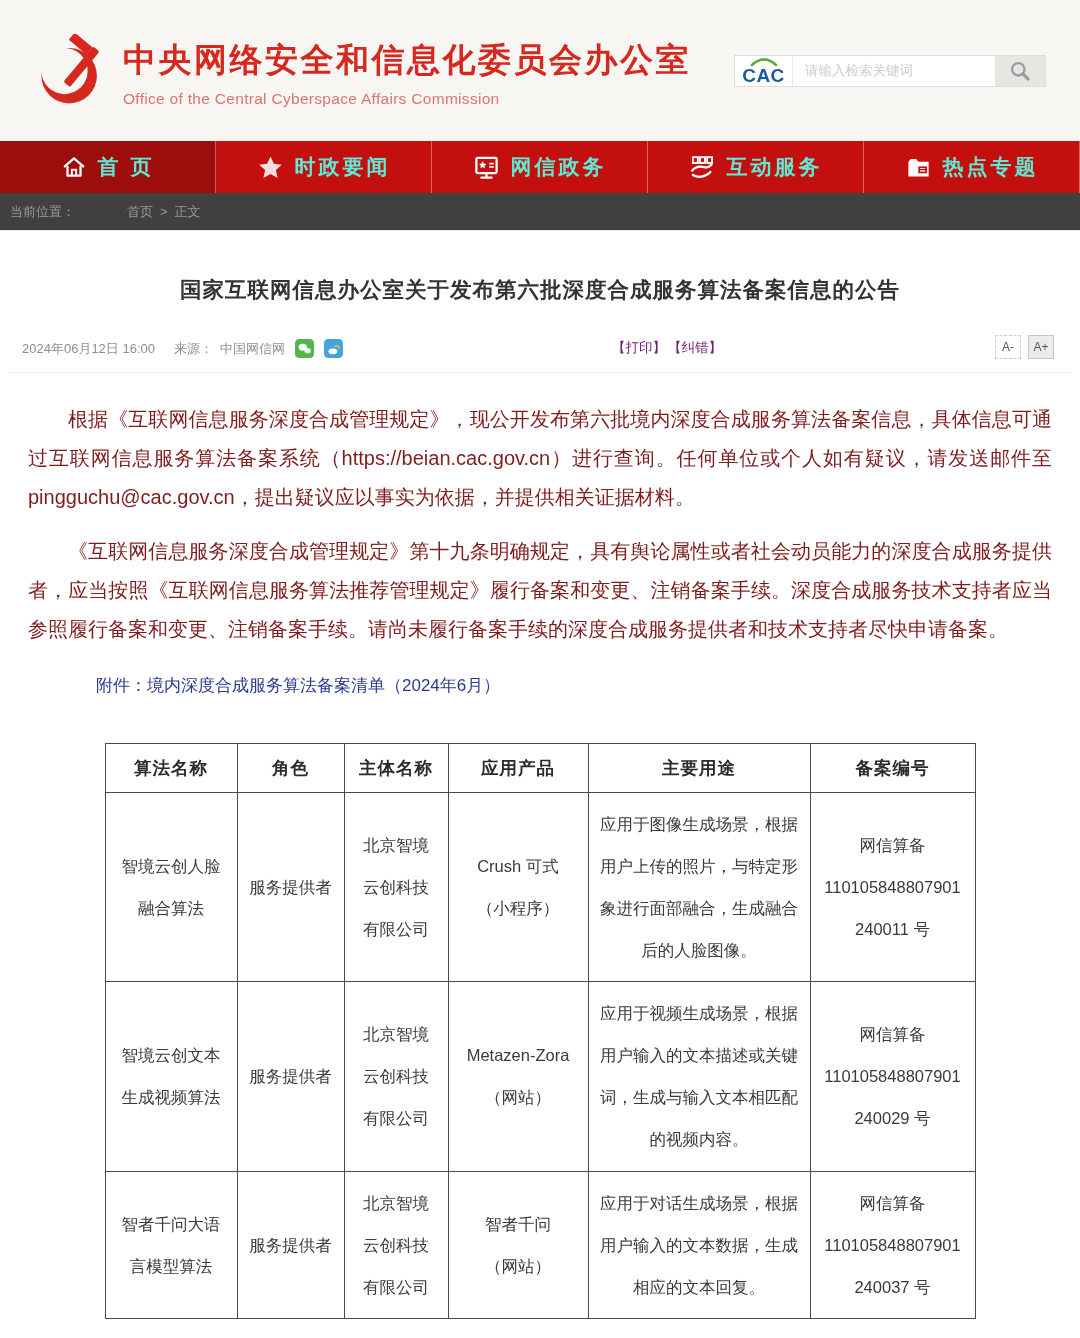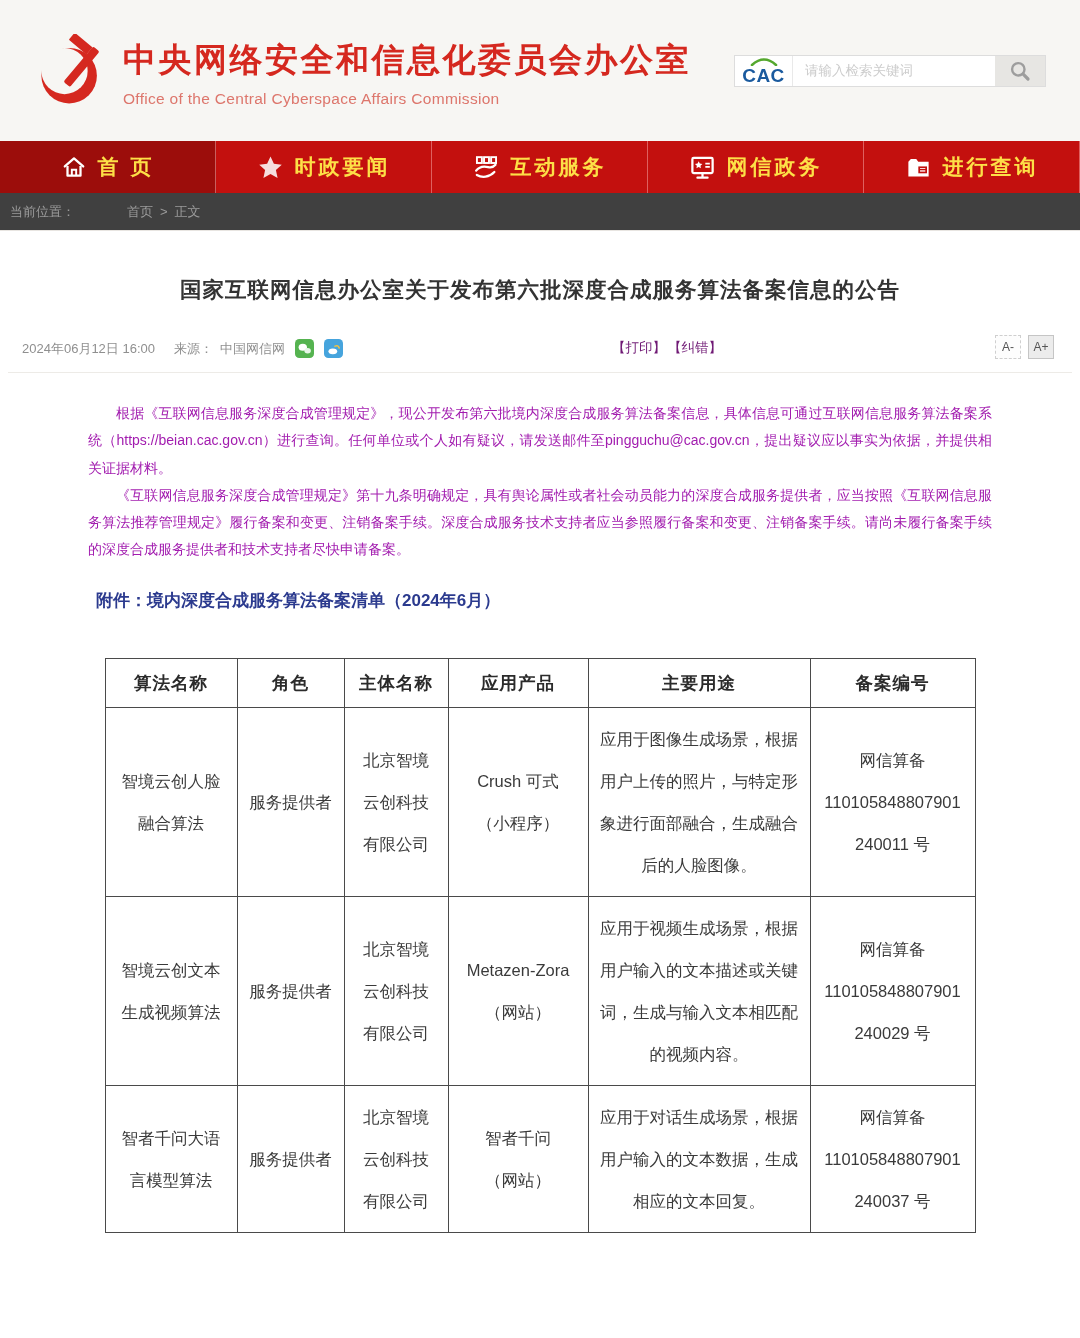--- a/index.html
+++ b/index.html
@@ -21,21 +21,21 @@
   .search { margin-left:auto; display:flex; height:32px; width:312px; border:1px solid #ddd; background:#fff; }
   .cac-logo { width:58px; display:flex; flex-direction:column; align-items:center; justify-content:center; border-right:1px solid #e9e9e9; background:#fff; }
   .cac-text { font-size:19px; font-weight:800; color:#1a5a9e; line-height:1; letter-spacing:0.5px; }
   .search-input { flex:1; min-width:0; border:0; outline:none; padding:6px 12px; font-size:13.5px; color:#333; font-family:inherit; }
   .search-input::placeholder { color:#cccccc; }
   .search-btn { width:50px; border:0; background:#e7e6e3; cursor:pointer; display:flex; align-items:center; justify-content:center; }
   
   .main-nav { display:flex; height:52px; background:var(--nav-red,#c3100e); }
   .nav-item {
     flex:1; display:flex; align-items:center; justify-content:center; gap:11px;
-    color:#fde047; font-size:21px; font-weight:bold; letter-spacing:3px;
+    color:#5eead4; font-size:21px; font-weight:bold; letter-spacing:3px;
     text-decoration:none; cursor:pointer; border-right:1px solid rgba(255,195,195,.45);
   }
   .nav-item.active { background:var(--nav-active-red,#9c0d0b); }
   .nav-ico { display:flex; align-items:center; }
   
   .breadcrumb {
     height:38px; background:#404040; border-bottom:1px solid #e8e5e1;
     display:flex; align-items:center; gap:7px; padding:0 10px;
     font-size:13px; color:#9b9b9b;
   }
@@ -49,26 +49,26 @@
   .share-ico { display:flex; margin-left:3px; cursor:pointer; }
   .meta-mid { position:absolute; left:612px; top:4px; display:flex; gap:2px; }
   .meta-mid a { color:#701a75; font-size:13.5px; text-decoration:none; cursor:pointer; }
   .meta-right { position:absolute; right:26px; top:0; display:flex; gap:7px; }
   .fs-btn { width:26px; height:24px; font-size:12px; color:#555; cursor:pointer; font-family:inherit; }
   .fs-minus { border:1px dashed #cfcfcf; background:#fdfdfd; }
   .fs-plus  { border:1px solid #c5c5c5; background:#ececec; }
   .meta-divider { border:0; border-top:1px solid #edebe7; margin:10px 8px 0; }
   .paras { margin-top:27px; }
   .body-para {
-    padding:0 88px; text-indent:2em; font-size:14px; line-height:1.95;
-    color:#a21caf; text-align:justify;
-  }
-  .body-para + .body-para { }
+    padding:0 28px; text-indent:2em; font-size:20px; line-height:1.95;
+    color:#7f1d1d; text-align:justify;
+  }
+  .body-para + .body-para { margin-top:15px; }
   .attachment-line { padding:0 64px; text-indent:2em; margin-top:25px; }
-  .attachment-line a { color:var(--link-blue,#2b3a8e); font-weight:bold; font-size:17px; text-decoration:none; cursor:pointer; }
+  .attachment-line a { color:var(--link-blue,#2b3a8e); font-weight:normal; font-size:17px; text-decoration:none; cursor:pointer; }
   
   .filing-table { width:870px; margin:46px auto 0; border-collapse:collapse; table-layout:fixed; }
   .filing-table th {
     border:1px solid #4a4a4a; font-size:17.5px; color:#2b2b2b;
     padding:12px 4px; letter-spacing:1px;
   }
   .filing-table td {
     border:1px solid #4a4a4a; font-size:16.5px; color:#3a3a3a;
     text-align:center; vertical-align:middle; padding:10px 10px;
     line-height:2.55; white-space:pre-line;
@@ -126,52 +126,52 @@
       <span class="nav-ico">
         <svg width="27" height="27" viewBox="0 0 24 24">
           <path d="M12 2.2 L15 8.7 L22 9.5 L16.8 14.3 L18.3 21.3 L12 17.7 L5.7 21.3 L7.2 14.3 L2 9.5 L9 8.7 Z" fill="#f6dede"></path>
         </svg>
       </span>
       <span>时政要闻</span>
     </a>
     <a class="nav-item">
       <span class="nav-ico">
         <svg width="27" height="27" viewBox="0 0 24 24">
+          <rect x="3" y="3.5" width="18" height="13.5" rx="1.2" fill="none" stroke="#fff" stroke-width="2"></rect>
+          <path d="M12 17.5 V20.5" stroke="#fff" stroke-width="2"></path>
+          <path d="M7.5 21 H16.5" stroke="#fff" stroke-width="2" stroke-linecap="round"></path>
+          <path d="M8.6 6.4 l1 2.1 2.3 .3 -1.7 1.6 .4 2.3 -2 -1.1 -2 1.1 .4 -2.3 -1.7 -1.6 2.3 -.3 z" fill="#fff"></path>
+          <path d="M14.5 8.5 h4 M14.5 11.5 h4" stroke="#fff" stroke-width="1.5"></path>
+        </svg>
+      </span>
+      <span>网信政务</span>
+    </a>
+    <a class="nav-item">
+      <span class="nav-ico">
+        <svg width="27" height="27" viewBox="0 0 24 24">
           <g fill="none" stroke="#fff" stroke-width="1.7">
             <rect x="3.5" y="2.8" width="4.4" height="5.2"></rect>
             <rect x="9.8" y="2.8" width="4.4" height="5.2"></rect>
             <rect x="16.1" y="2.8" width="4.4" height="5.2"></rect>
           </g>
           <path d="M2.8 14.8 c2.6 -3.4 6.8 -4.2 10.6 -3.2 2.8 .7 5 -.1 6.6 -2" fill="none" stroke="#fff" stroke-width="2" stroke-linecap="round"></path>
           <path d="M3.4 18.6 c4.6 2.8 11 2.2 15.6 -2.6" fill="none" stroke="#fff" stroke-width="2" stroke-linecap="round"></path>
         </svg>
       </span>
       <span>互动服务</span>
     </a>
     <a class="nav-item">
       <span class="nav-ico">
         <svg width="27" height="27" viewBox="0 0 24 24">
-          <rect x="3" y="3.5" width="18" height="13.5" rx="1.2" fill="none" stroke="#fff" stroke-width="2"></rect>
-          <path d="M12 17.5 V20.5" stroke="#fff" stroke-width="2"></path>
-          <path d="M7.5 21 H16.5" stroke="#fff" stroke-width="2" stroke-linecap="round"></path>
-          <path d="M8.6 6.4 l1 2.1 2.3 .3 -1.7 1.6 .4 2.3 -2 -1.1 -2 1.1 .4 -2.3 -1.7 -1.6 2.3 -.3 z" fill="#fff"></path>
-          <path d="M14.5 8.5 h4 M14.5 11.5 h4" stroke="#fff" stroke-width="1.5"></path>
-        </svg>
-      </span>
-      <span>网信政务</span>
-    </a>
-    <a class="nav-item">
-      <span class="nav-ico">
-        <svg width="27" height="27" viewBox="0 0 24 24">
           <path d="M3 20 V6.8 L5.2 4.5 H10 L11.8 6.8 H21 V20 Z" fill="#fff"></path>
           <rect x="12.6" y="11.8" width="6.2" height="4.6" fill="none" stroke="#c3100e" stroke-width="1.5"></rect>
           <path d="M12.6 13.9 h6.2" stroke="#c3100e" stroke-width="1.2"></path>
         </svg>
       </span>
-      <span>进行查询</span>
+      <span>热点专题</span>
     </a>
   </nav>
 
 <div class="breadcrumb">
   <span>当前位置：</span>
   <a>首页</a>
   <span>&gt;</span>
   <span>正文</span>
 </div>
 

